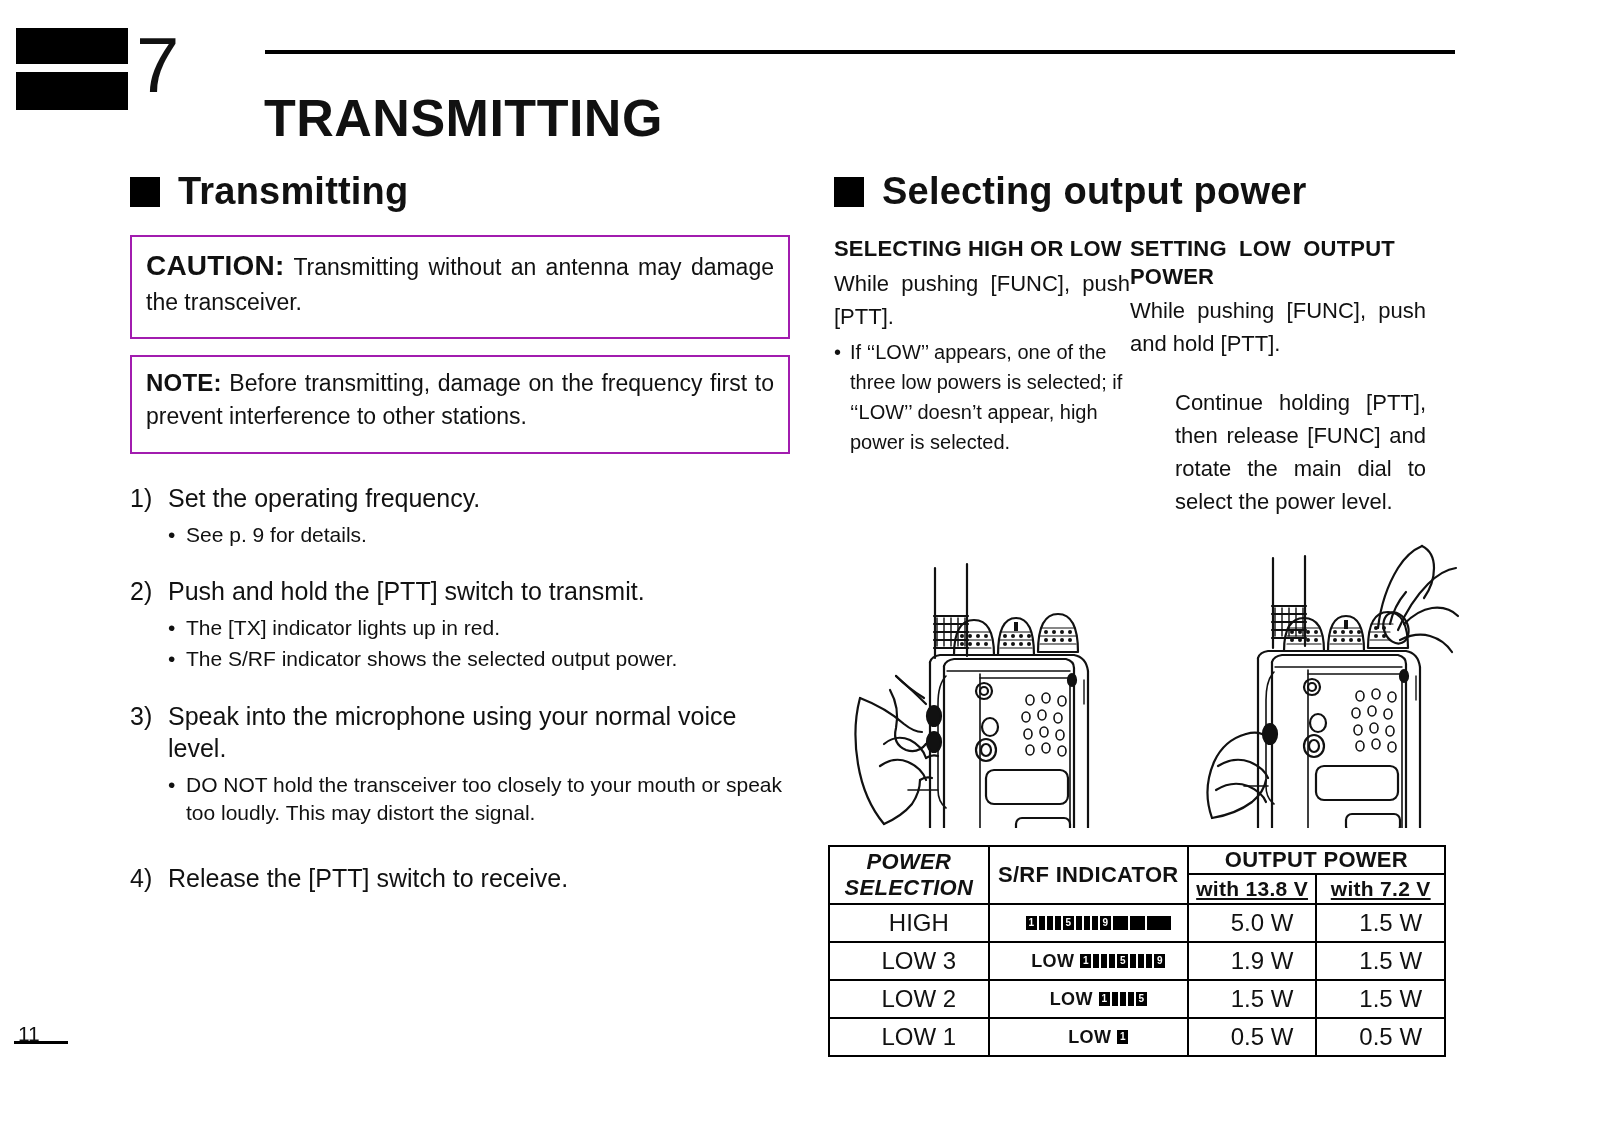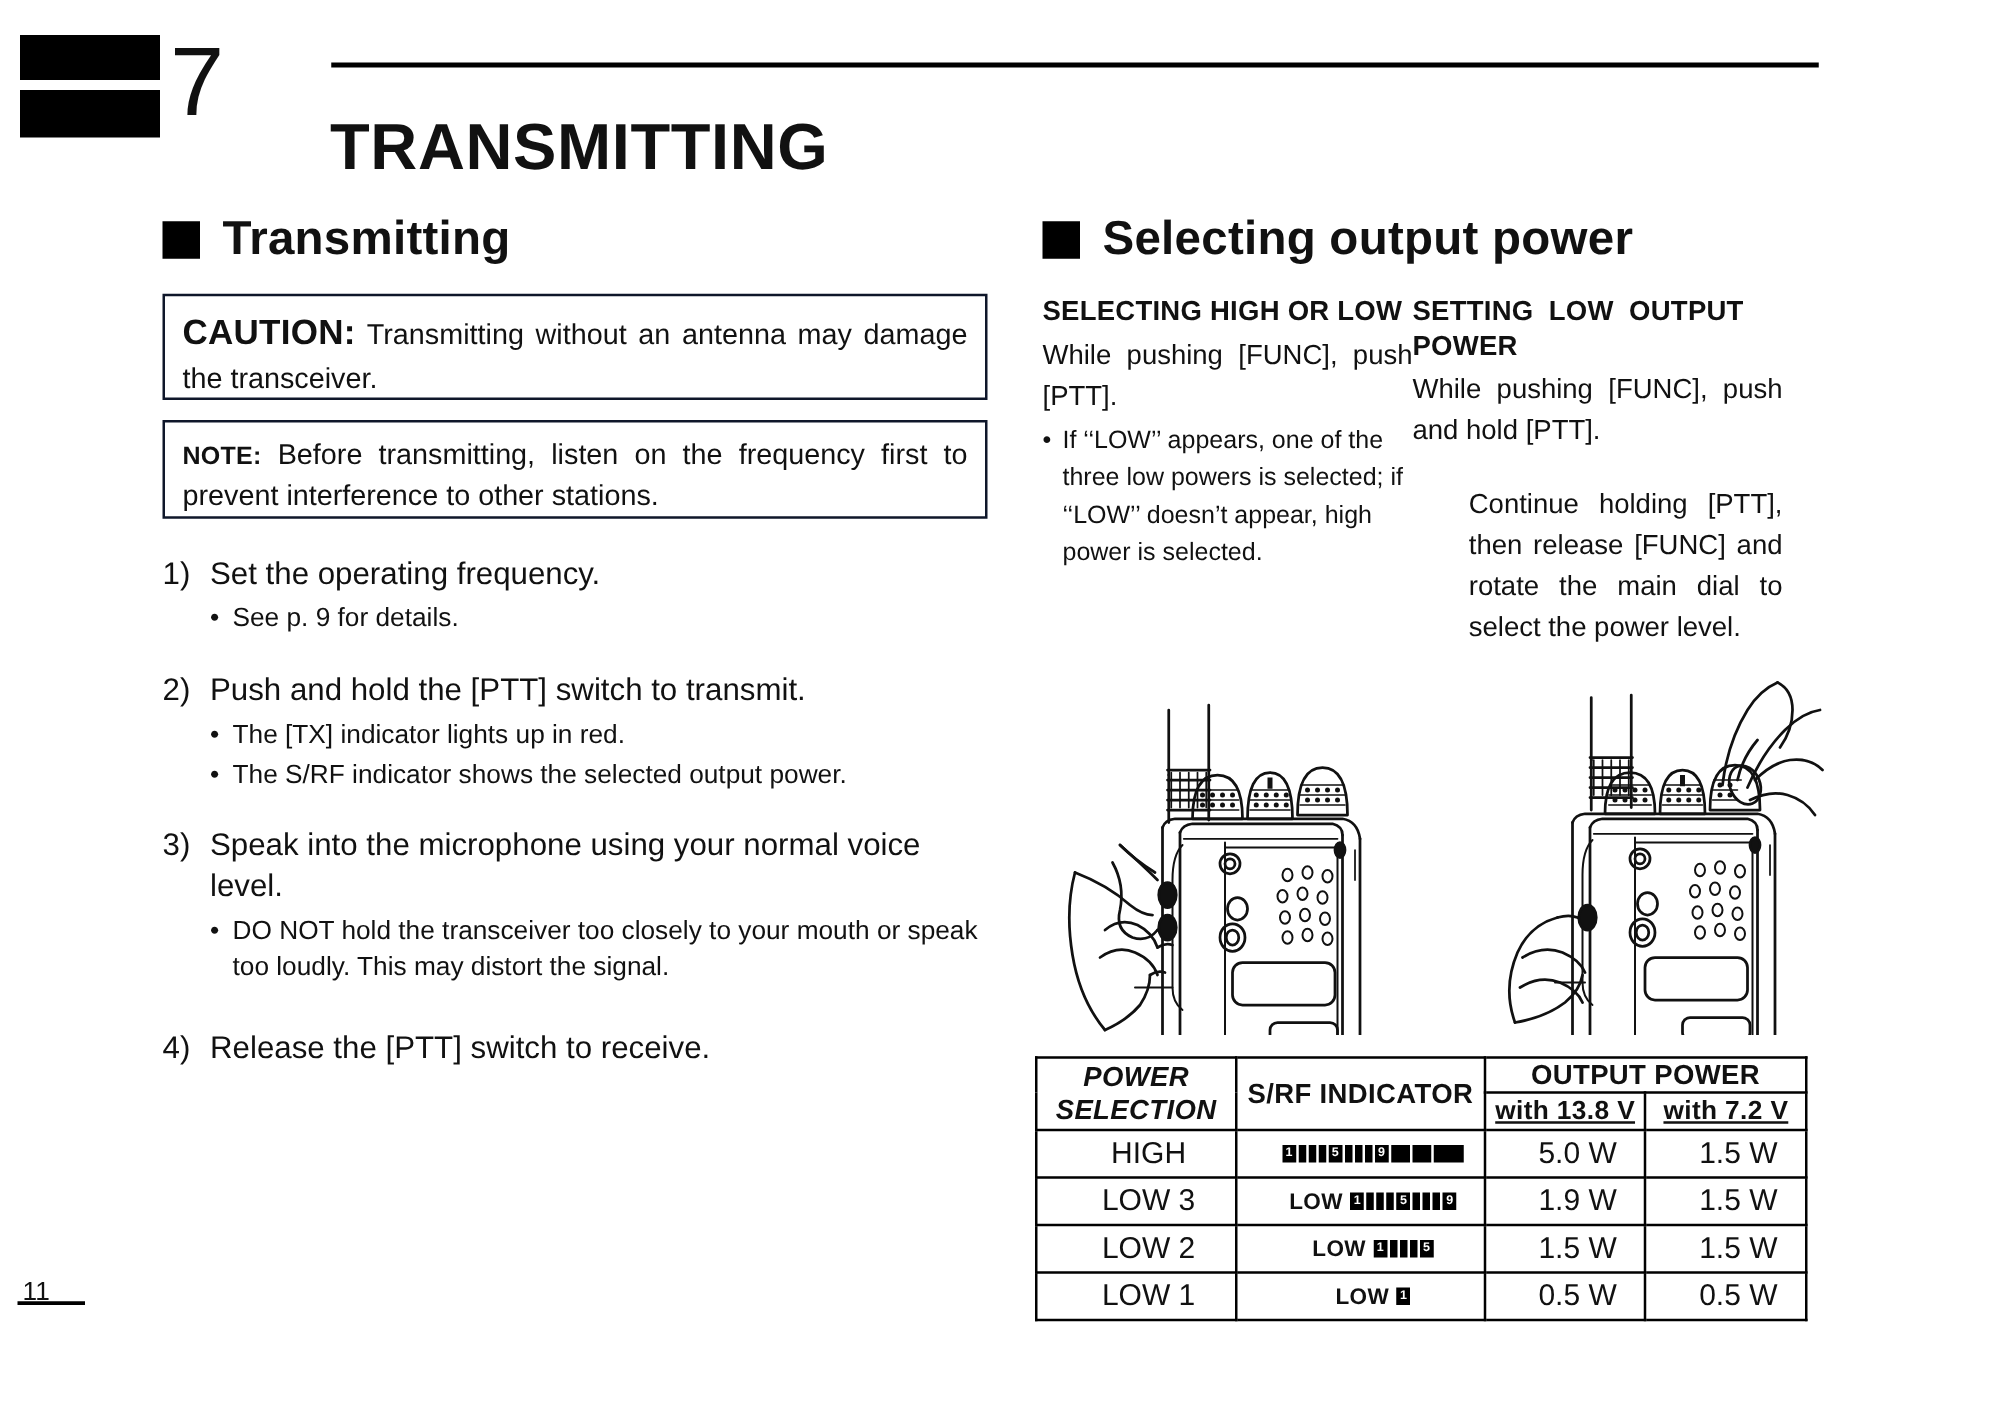--- a/index.html
+++ b/index.html
@@ -93,33 +93,33 @@
   }
   .section-head .label {
     font-size: 38px;
     font-weight: bold;
     letter-spacing: 0.2px;
   }
   .section-head.wide .label { font-size: 38px; }
 
   
   .notice {
-    border: 2px solid #0f172a;
-    padding: 9px 14px 0 14px;
+    border: 2px solid #a21caf;
+    padding: 9px 14px 19px 14px;
     margin-bottom: 16px;
     font-size: 23px;
     line-height: 1.42;
     text-align: justify;
   }
   .notice .kw {
     font-weight: bold;
     font-size: 28px;
     letter-spacing: 0.2px;
   }
-  .notice .kw.small { font-size: 20px; }
+  .notice .kw.small { font-size: 24px; }
 
   
   .steps { margin-top: 28px; }
   .step { margin-bottom: 26px; }
   .step-line {
     display: flex;
     font-size: 25px;
     line-height: 1.3;
   }
   .step-num {
@@ -280,21 +280,21 @@
       <span class="label">Transmitting</span>
     </div>
 
     <div class="notice">
       <span class="kw">CAUTION:</span>
       <span>Transmitting without an antenna may damage the transceiver.</span>
     </div>
 
     <div class="notice">
       <span class="kw small">NOTE:</span>
-      <span>Before transmitting, listen on the frequency first to prevent interference to other stations.</span>
+      <span>Before transmitting, damage on the frequency first to prevent interference to other stations.</span>
     </div>
 
     <div class="steps">
 
       <div class="step">
         <div class="step-line">
           <span class="step-num">1)</span>
           <span class="step-text">Set the operating frequency.</span>
         </div>
         <div class="sub-list">

